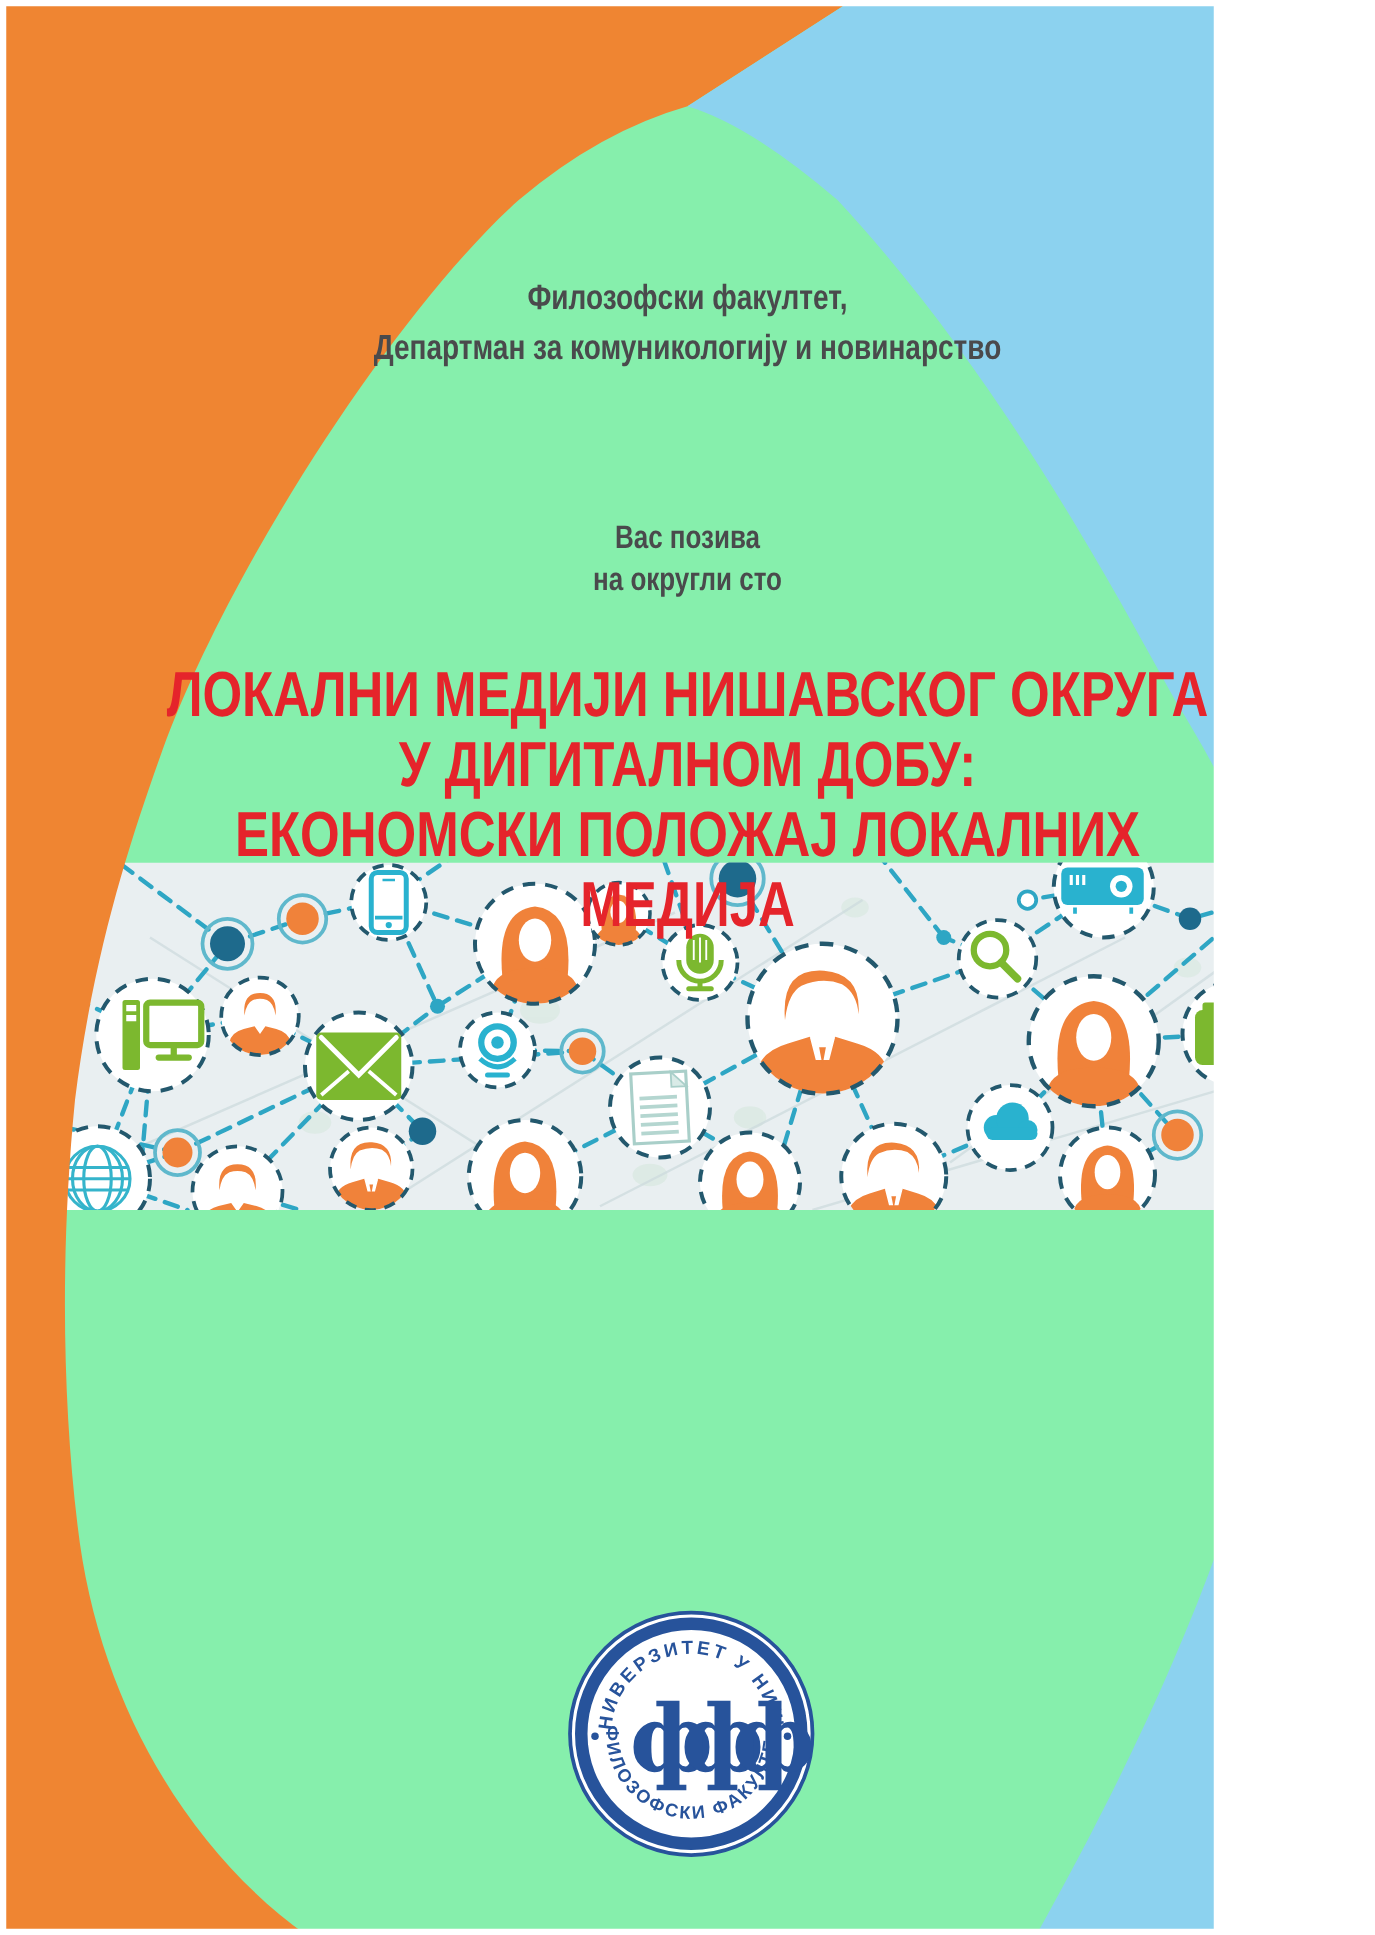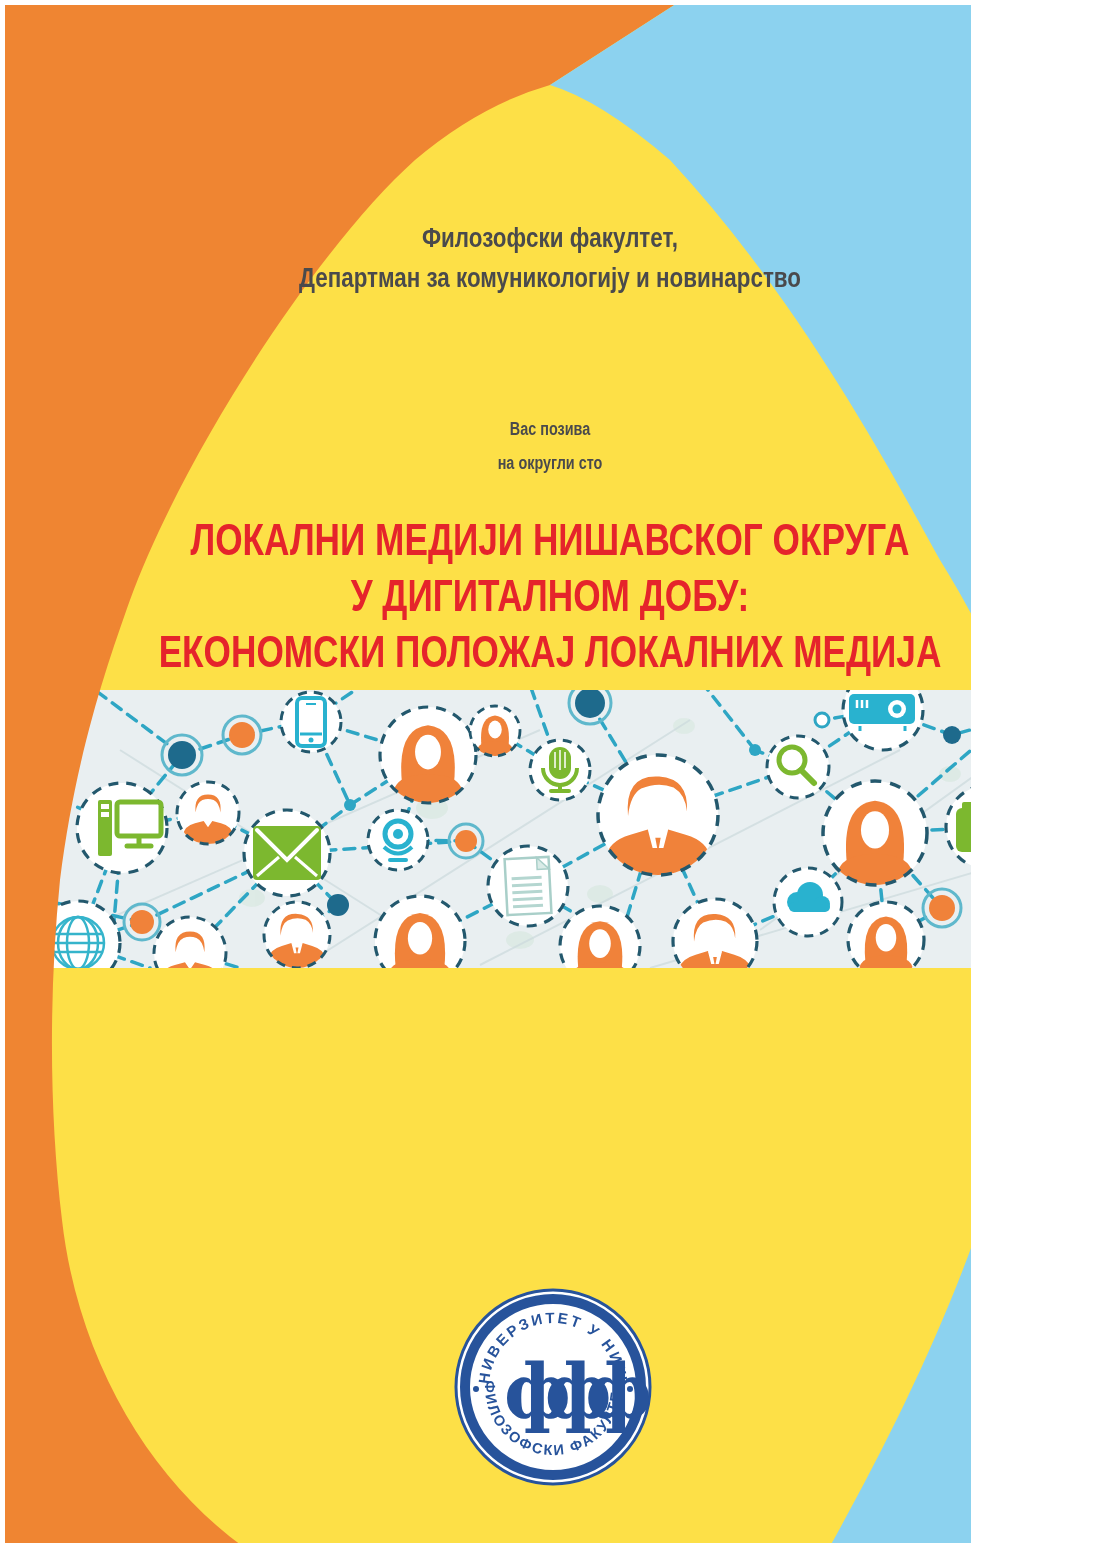--- a/index.html
+++ b/index.html
@@ -1,24 +1,24 @@
 <!DOCTYPE html>
 <html><head>
 <meta charset="utf-8">
 <style>
   html,body{margin:0;padding:0;background:#ffffff;}
-  .poster{position:relative;width:976px;height:1548px;background:#fde047;overflow:hidden;
+  .poster{position:relative;width:976px;height:1548px;background:#86efac;overflow:hidden;
           font-family:"Liberation Sans",sans-serif;}
   .banner{position:absolute;left:0;top:690px;width:1100px;height:278px;z-index:1;}
   .bgshapes{position:absolute;left:0;top:0;width:1100px;height:1548px;z-index:2;pointer-events:none;}
   .txt{position:absolute;left:0;width:1100px;text-align:center;font-weight:bold;z-index:3;}
   .narrow{transform:scaleX(.8);transform-origin:50% 50%;}
   .org{top:218px;font-size:28px;line-height:40px;color:#4A4A4C;}
-  .invite{top:412px;font-size:18px;line-height:34px;color:#4A4A4C;}
-  .title{top:512px;font-size:44px;line-height:56px;color:#E5242B;letter-spacing:0px;}
+  .invite{top:412px;font-size:26px;line-height:34px;color:#4A4A4C;}
+  .title{top:528px;font-size:51px;line-height:56px;color:#E5242B;letter-spacing:0px;}
   .eventblock{top:1098px;}
   .date{font-size:30px;line-height:44px;color:#4A4A4C;}
   .venue{font-size:33px;line-height:40px;color:#2A58A9;}
   .logo{position:absolute;left:450px;top:1284px;width:206px;height:206px;z-index:3;}
   .frame{position:absolute;inset:0;border:5px solid #ffffff;z-index:6;pointer-events:none;}
 </style>
 </head>
 <body>
 
 <div class="poster">

